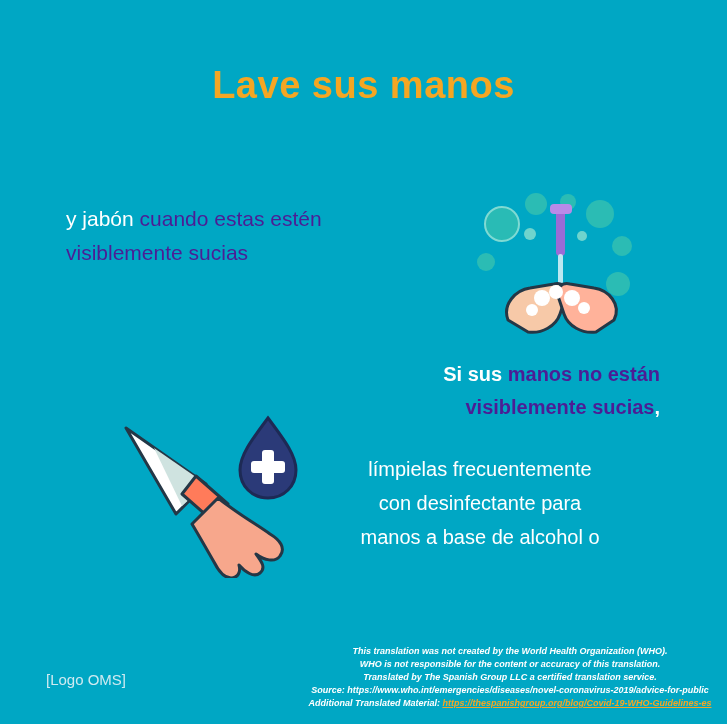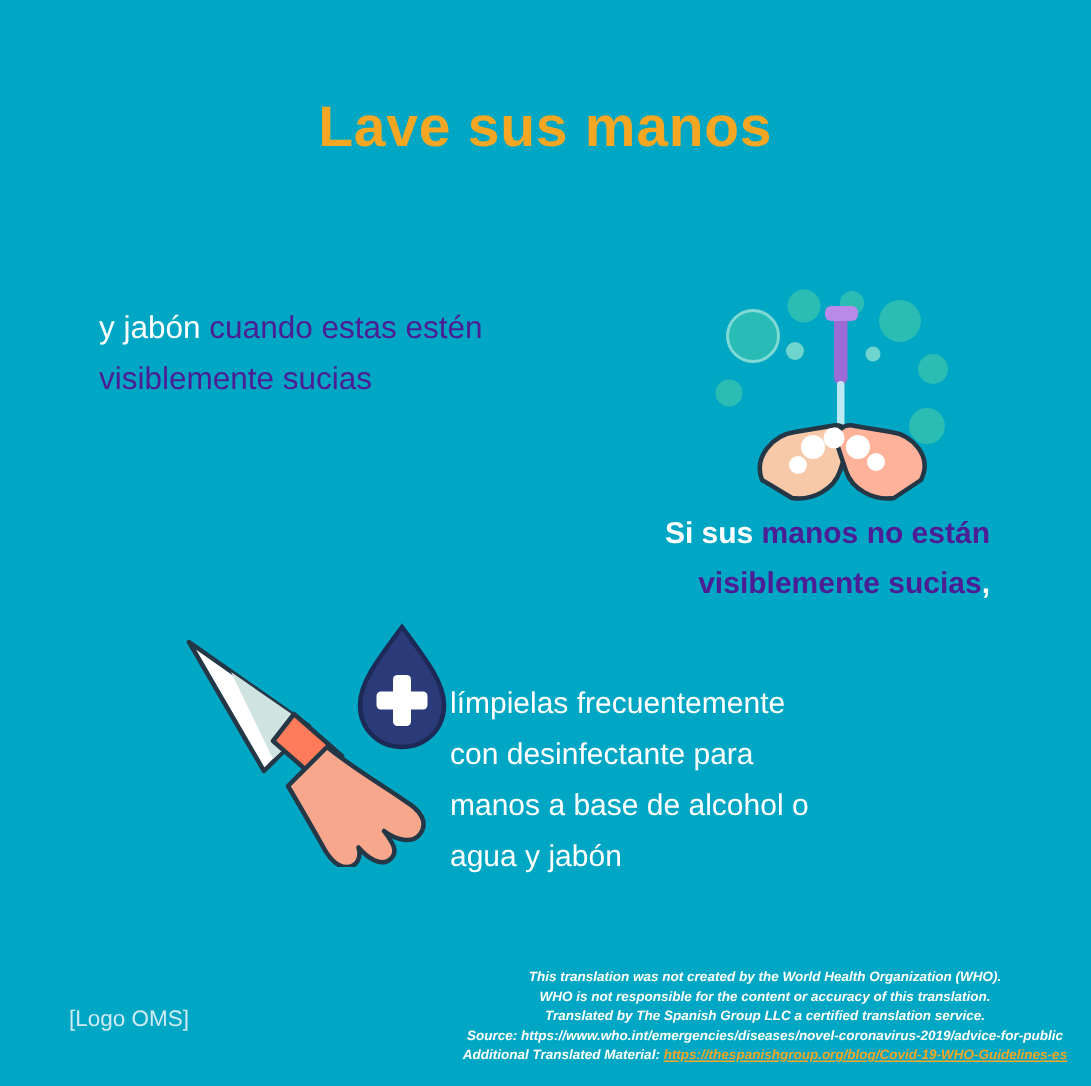--- a/index.html
+++ b/index.html
@@ -41,38 +41,38 @@
     line-height: 34px;
     color: #ffffff;
     text-align: left;
   }
   .accent {
     color: #4c1d95;
   }
   
   .block2 {
     position: absolute;
-    top: 340px;
+    top: 358px;
     left: 330px;
     width: 330px;
     font-size: 20px;
     line-height: 33px;
     color: #ffffff;
     font-weight: bold;
     text-align: right;
   }
   .block3 {
     position: absolute;
     top: 452px;
     left: 300px;
     width: 360px;
     font-size: 20px;
     line-height: 34px;
     color: #ffffff;
-    text-align: left;
+    text-align: center;
   }
   
   .art-wash {
     position: absolute;
     top: 188px;
     left: 472px;
     width: 180px;
     height: 160px;
   }
   .art-sanitizer {
@@ -156,21 +156,20 @@
 
   <div class="block2">
     <span>Si sus </span><span class="accent">manos no están</span><br>
     <span class="accent">visiblemente sucias</span><span>,</span>
   </div>
 
   <div class="block3">
     <span>límpielas frecuentemente</span><br>
     <span>con desinfectante para</span><br>
     <span>manos a base de alcohol o</span><br>
-    <span>agua y jabón</span>
   </div>
 
   <div class="art-sanitizer">
     <svg viewBox="0 0 220 180" width="220" height="180" aria-hidden="true">
 
       <path d="M158 20 C176 44 186 58 186 72 C186 88 174 100 158 100 C142 100 130 88 130 72 C130 58 140 44 158 20 Z" fill="#2b3a78" stroke="#1d2a55" stroke-width="3"></path>
       <rect x="152" y="52" width="12" height="34" rx="3" fill="#ffffff"></rect>
       <rect x="141" y="63" width="34" height="12" rx="3" fill="#ffffff"></rect>
 
       <path d="M16 30 L96 86 L66 116 Z" fill="#ffffff" stroke="#243746" stroke-width="3" stroke-linejoin="round"></path>

